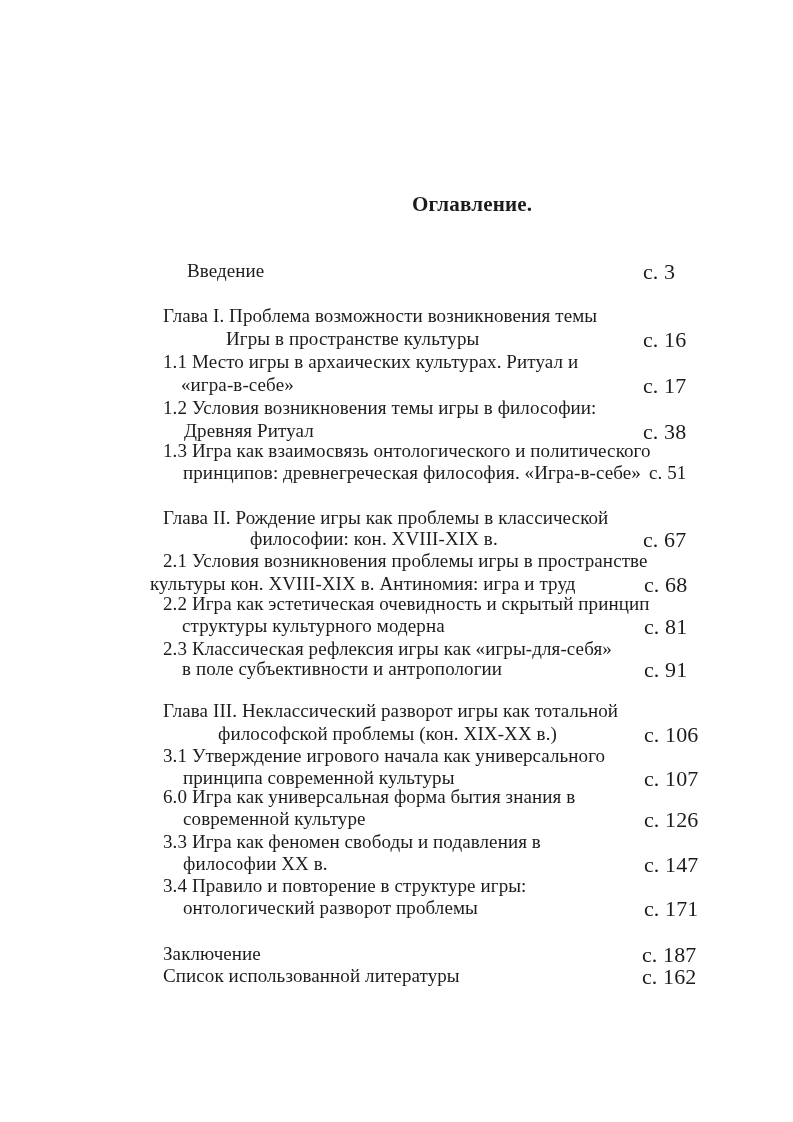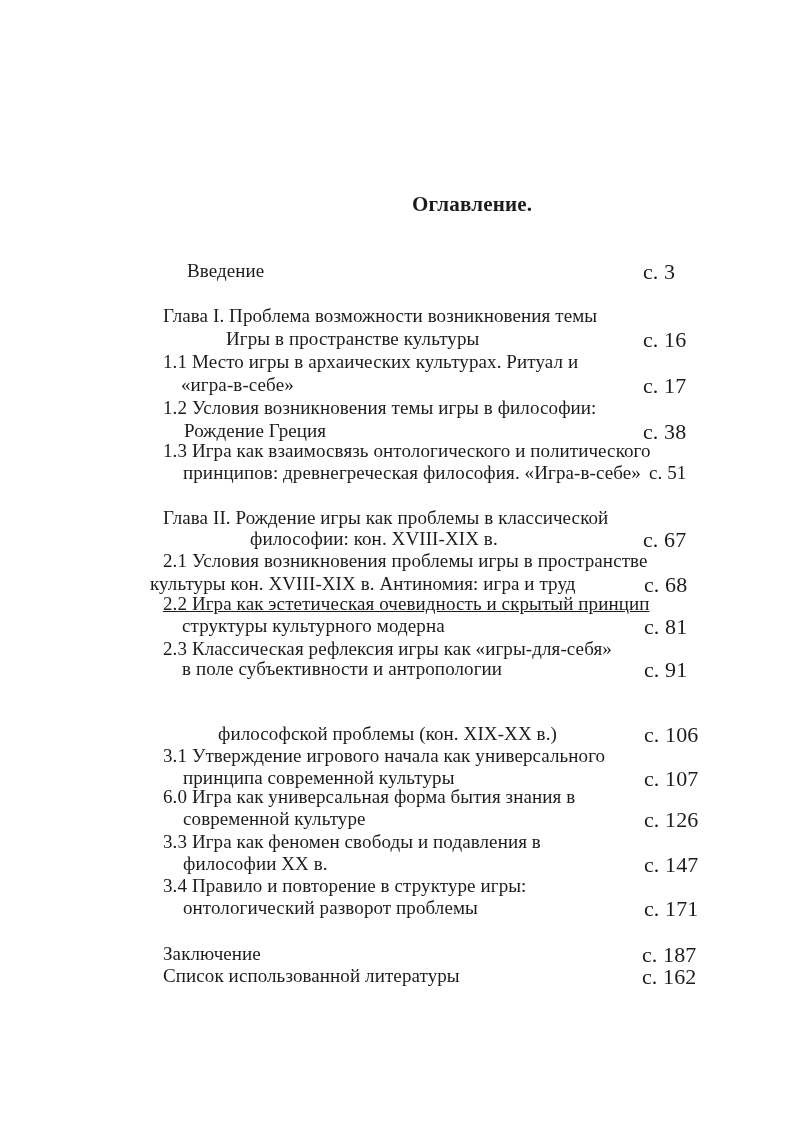--- a/index.html
+++ b/index.html
@@ -55,44 +55,45 @@
 
   <div class="line" style="left:163px; top:306px;">Глава I. Проблема возможности возникновения темы</div>
   <div class="line" style="left:226px; top:329px;">Игры в пространстве культуры</div>
   <div class="page-ref" style="left:643px; top:329px;">с. 16</div>
 
   <div class="line" style="left:163px; top:352px;">1.1 Место игры в архаических культурах. Ритуал и</div>
   <div class="line" style="left:181px; top:375px;">«игра-в-себе»</div>
   <div class="page-ref" style="left:643px; top:375px;">с. 17</div>
 
   <div class="line" style="left:163px; top:398px;">1.2 Условия возникновения темы игры в философии:</div>
-  <div class="line" style="left:184px; top:421px;">Рождение Греция</div>
+  <div class="line" style="left:184px; top:421px;">Древняя Ритуал</div>
   <div class="page-ref" style="left:643px; top:421px;">с. 38</div>
 
   <div class="line" style="left:163px; top:441px;">1.3 Игра как взаимосвязь онтологического и политического</div>
   <div class="line" style="left:183px; top:463px;">
     <span>принципов: древнегреческая философия. «Игра-в-себе»</span><span class="page-ref-inline">с. 51</span>
   </div>
 
   <div class="line" style="left:163px; top:508px;">Глава II. Рождение игры как проблемы в классической</div>
   <div class="line" style="left:250px; top:529px;">философии: кон. XVIII-XIX в.</div>
   <div class="page-ref" style="left:643px; top:529px;">с. 67</div>
 
   <div class="line" style="left:163px; top:551px;">2.1 Условия возникновения проблемы игры в пространстве</div>
   <div class="line" style="left:150px; top:574px;">культуры кон. XVIII-XIX в. Антиномия: игра и труд</div>
   <div class="page-ref" style="left:644px; top:574px;">с. 68</div>
 
-  <div class="line" style="left:163px; top:594px;text-decoration:underline;">2.2 Игра как эстетическая очевидность и скрытый принцип</div>
+  <div class="line" style="left:163px; top:594px;">2.2 Игра как эстетическая очевидность и скрытый принцип</div>
   <div class="line" style="left:182px; top:616px;">структуры культурного модерна</div>
   <div class="page-ref" style="left:644px; top:616px;">с. 81</div>
 
   <div class="line" style="left:163px; top:639px;">2.3 Классическая рефлексия игры как «игры-для-себя»</div>
   <div class="line" style="left:182px; top:659px;">в поле субъективности и антропологии</div>
   <div class="page-ref" style="left:644px; top:659px;">с. 91</div>
 
+  <div class="line" style="left:163px; top:701px;">Глава III. Неклассический разворот игры как тотальной</div>
   <div class="line" style="left:218px; top:724px;">философской проблемы (кон. XIX-XX в.)</div>
   <div class="page-ref" style="left:644px; top:724px;">с. 106</div>
 
   <div class="line" style="left:163px; top:746px;">3.1 Утверждение игрового начала как универсального</div>
   <div class="line" style="left:183px; top:768px;">принципа современной культуры</div>
   <div class="page-ref" style="left:644px; top:768px;">с. 107</div>
 
   <div class="line" style="left:163px; top:787px;">6.0 Игра как универсальная форма бытия знания в</div>
   <div class="line" style="left:183px; top:809px;">современной культуре</div>
   <div class="page-ref" style="left:644px; top:809px;">с. 126</div>

